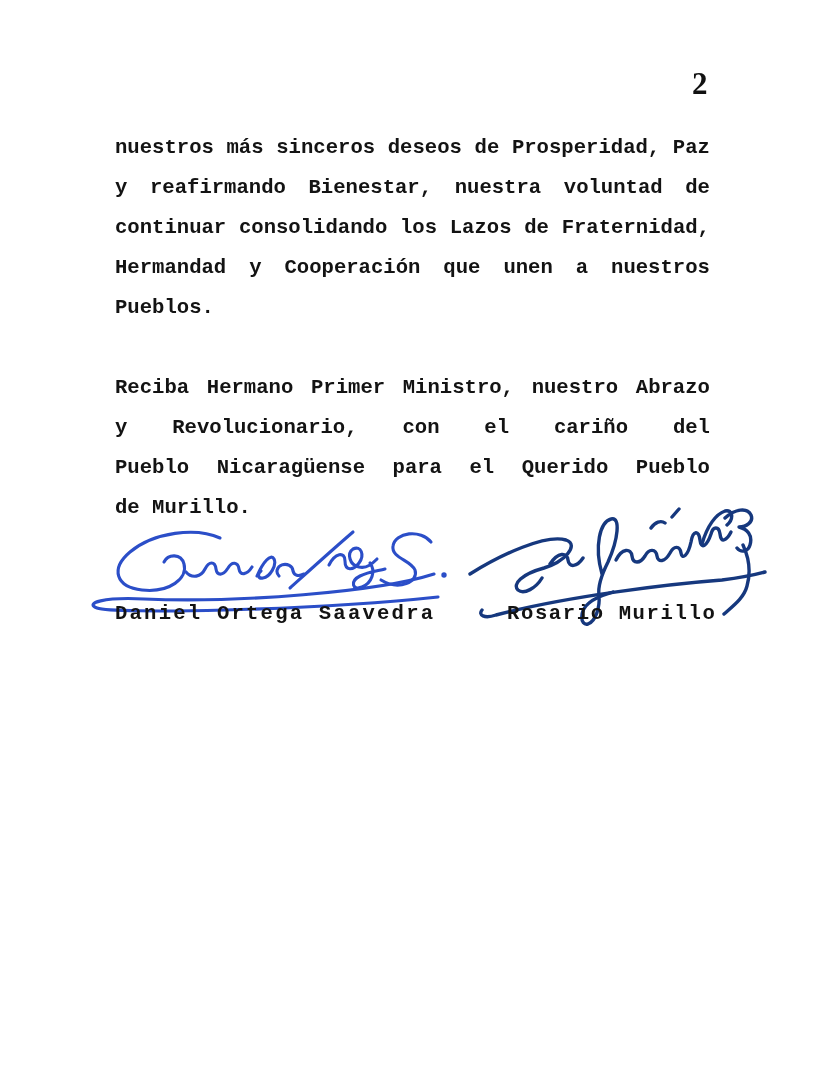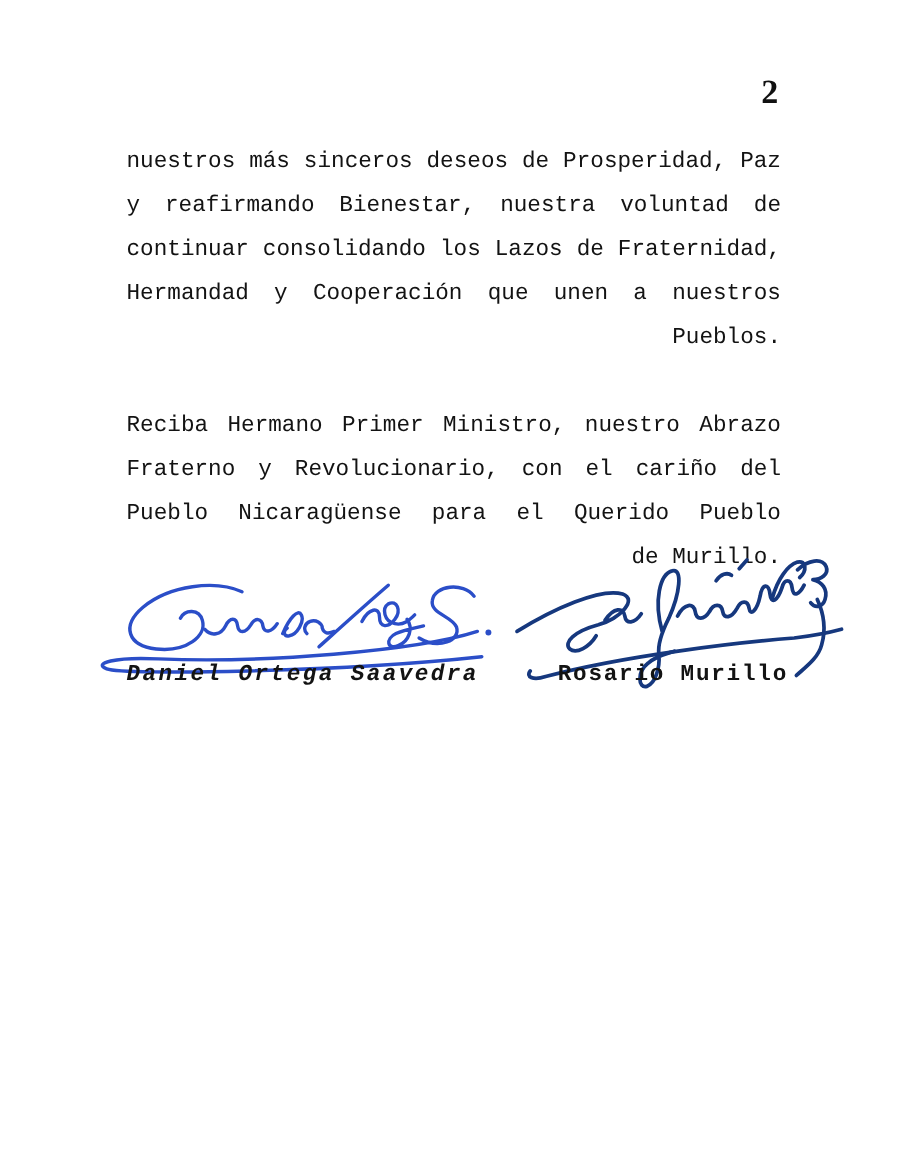--- a/index.html
+++ b/index.html
@@ -14,31 +14,30 @@
   .pagenum {
     position:absolute; top:66px; left:692px;
     font-family:"Liberation Serif", serif;
     font-weight:700; font-size:31px; color:#111111;
   }
   .para { position:absolute; left:115px; width:595px; }
   #para-0 { top:128px; }
   #para-1 { top:368px; }
   .line {
     height:40px; line-height:40px;
-    font-size:20.6px; font-weight:400;
+    font-size:20.6px; font-weight:700;
     white-space:pre;
-    text-align:right;
   }
   .line.just { display:flex; justify-content:space-between; }
   .sig-name {
     position:absolute; top:602px;
     font-size:20.6px; font-weight:700;
     white-space:pre; color:#131313;
   }
-  #name-0 { left:115px; letter-spacing:2.2px;font-style:italic; }
+  #name-0 { left:115px; letter-spacing:2.2px; }
   #name-1 { left:507px; letter-spacing:1.6px; }
   svg.sig { position:absolute; pointer-events:none; }
   #sig-0 { left:82px;  top:518px; color:#2b4ec8; }
   #sig-1 { left:462px; top:496px; color:#16387e; }
   svg.sig path {
     fill:none; stroke:currentColor;
     stroke-linecap:round; stroke-linejoin:round;
   }
   #sig-0 path { stroke-width:3.1; }
   #sig-1 path { stroke-width:3.4; }
@@ -52,21 +51,21 @@
 
   <div class="para" id="para-0">
       <div class="line just"><span>nuestros</span><span>más</span><span>sinceros</span><span>deseos</span><span>de</span><span>Prosperidad,</span><span>Paz</span></div>
       <div class="line just"><span>y</span><span>reafirmando</span><span>Bienestar,</span><span>nuestra</span><span>voluntad</span><span>de</span></div>
       <div class="line just"><span>continuar</span><span>consolidando</span><span>los</span><span>Lazos</span><span>de</span><span>Fraternidad,</span></div>
       <div class="line just"><span>Hermandad</span><span>y</span><span>Cooperación</span><span>que</span><span>unen</span><span>a</span><span>nuestros</span></div>
       <div class="line">Pueblos.</div>
     </div>
   <div class="para" id="para-1">
       <div class="line just"><span>Reciba</span><span>Hermano</span><span>Primer</span><span>Ministro,</span><span>nuestro</span><span>Abrazo</span></div>
-      <div class="line just"><span>Fraterno</span><span>y</span><span>Revolucionario,</span><span>con</span><span>el</span><span>cariño</span><span>del</span></div>
+      <div class="line just"><span>y</span><span>Revolucionario,</span><span>con</span><span>el</span><span>cariño</span><span>del</span></div>
       <div class="line just"><span>Pueblo</span><span>Nicaragüense</span><span>para</span><span>el</span><span>Querido</span><span>Pueblo</span></div>
       <div class="line">de Murillo.</div>
     </div>
 
   <svg id="sig-0" class="sig" width="368" height="100" viewBox="0 0 368 100" style="color: rgb(43, 78, 200);">
     <path d="M138,20 C114,9 72,14 48,34 C28,51 34,69 60,72 C88,75 106,60 102,46 C99,35 86,36 82,44"></path>
     <path d="M104,54 C110,61 119,59 123,51 C127,43 133,43 134,51 C135,58 141,58 146,50 C150,43 156,44 157,51 C158,58 165,57 170,49 M175,58 C181,44 189,35 192,41 C195,47 188,59 181,60 C176,61 175,56 179,53 M197,58 a8,7 0 1 1 14,-5 q2,7 11,3"></path>
     <path d="M208,70 C228,52 250,32 271,14"></path>
     <path d="M247,47 C253,35 263,33 263,43 C263,53 271,53 277,45 C283,37 279,27 271,31 C265,35 267,47 277,49 C285,51 291,45 295,41 M288,45 C294,53 290,65 280,69 C270,73 268,63 278,58 C286,54 295,53 303,51"></path>
     <path d="M349,24 C339,11 313,14 311,28 C309,40 329,42 333,52 C337,64 317,73 299,62"></path>

